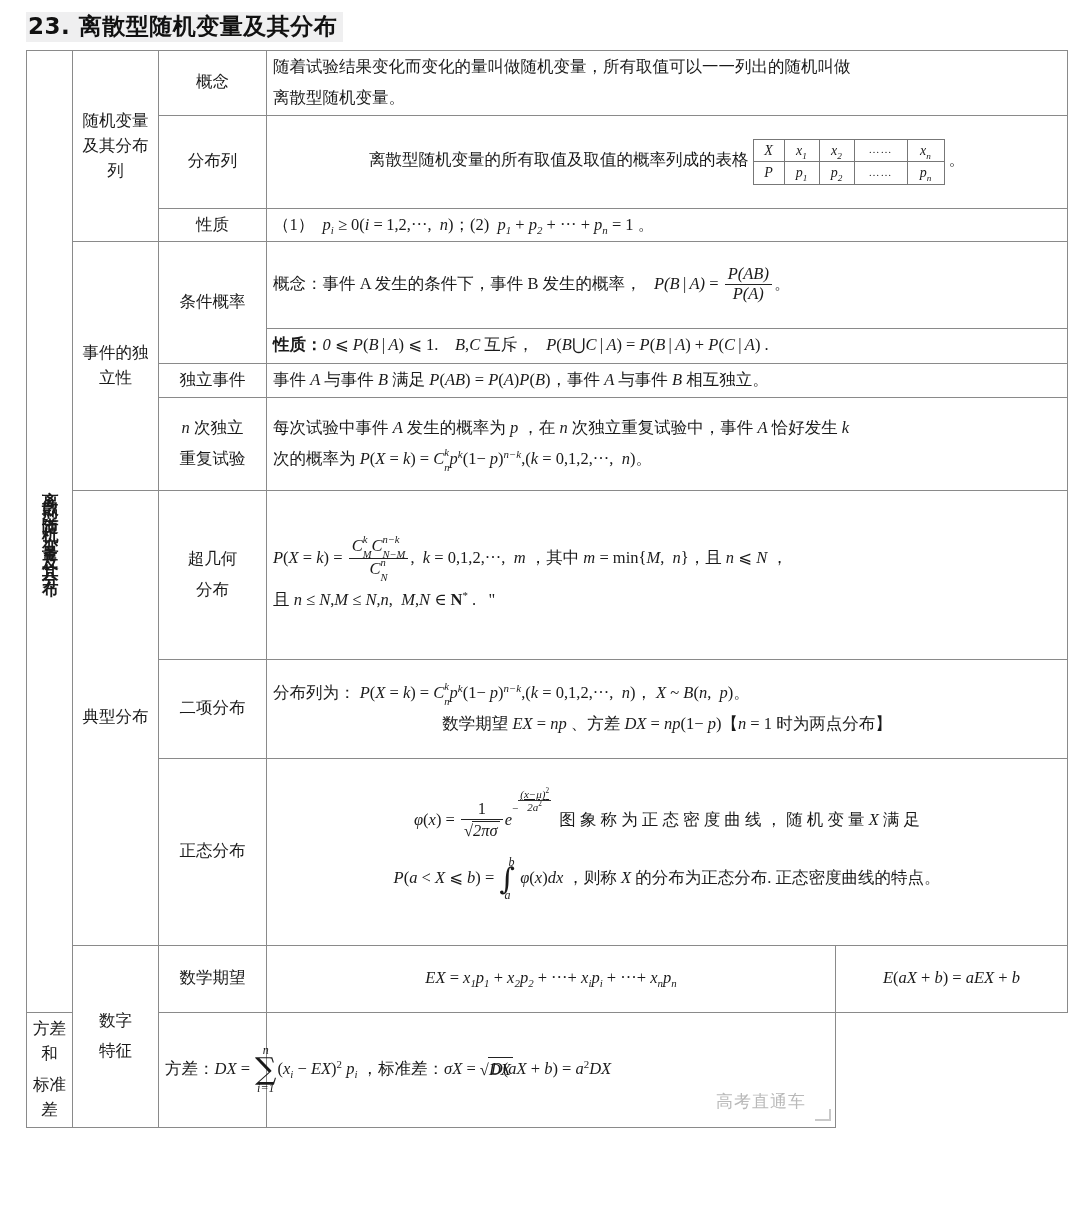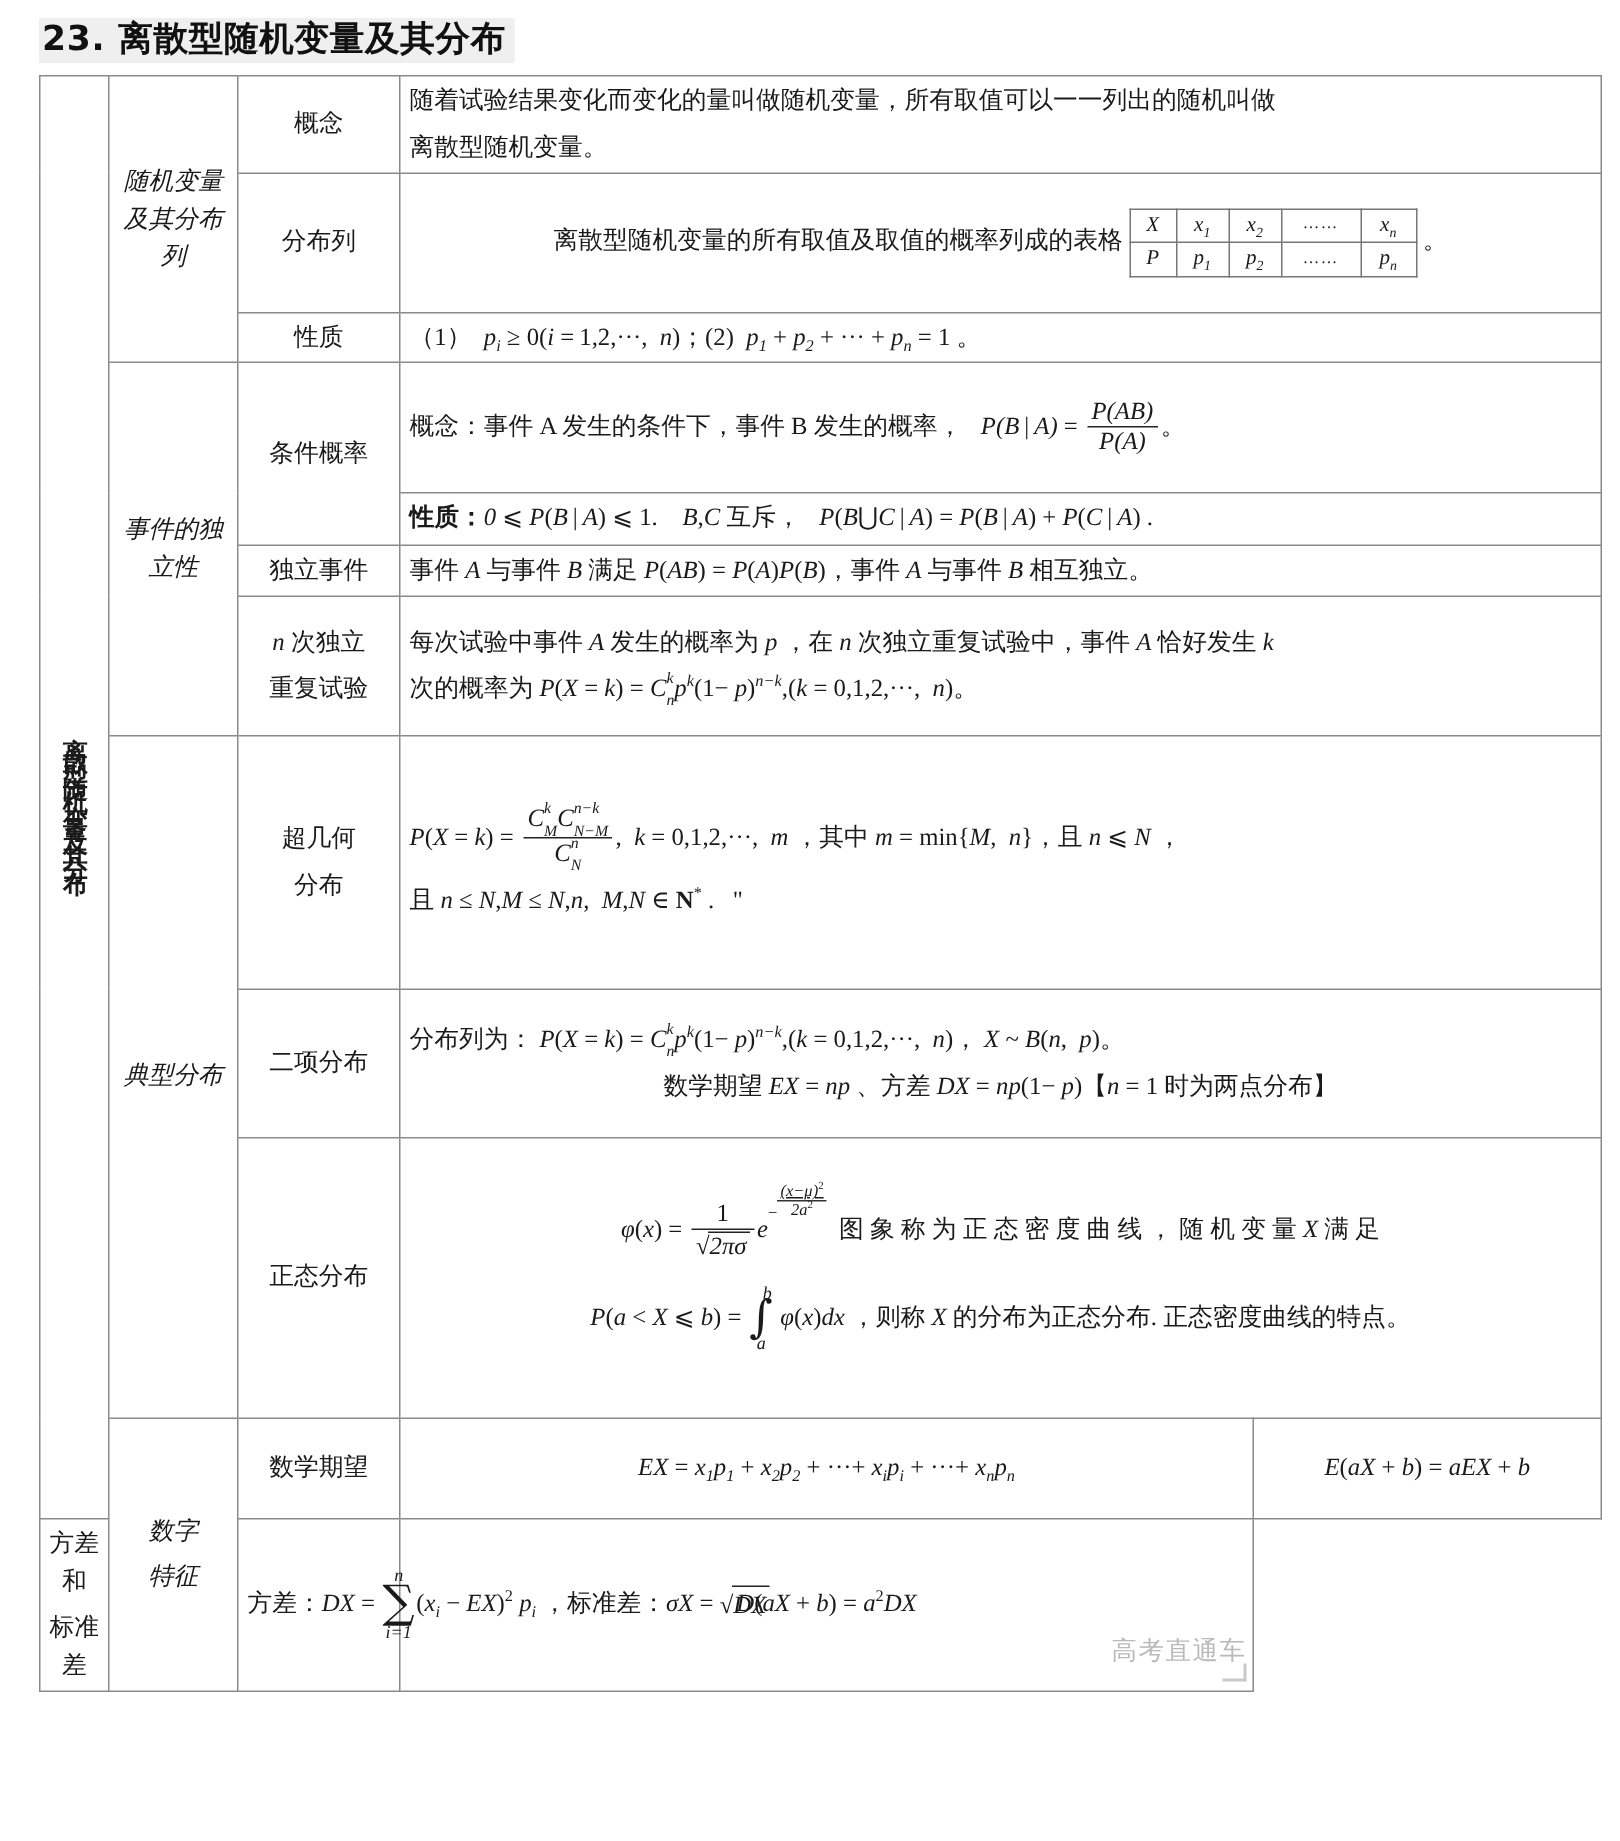--- a/index.html
+++ b/index.html
@@ -79,21 +79,20 @@
     margin: 0 auto;
     font-weight: bold;
   }
 
   td.grp {
     width: 86px;
     text-align: center;
     font-size: 17px;
     line-height: 1.55;
     padding: 4px 2px;
-    font-style: italic;
   }
   td.sub {
     width: 108px;
     text-align: center;
     font-size: 17px;
     line-height: 1.55;
     padding: 6px 2px;
   }
   td.body {
     text-align: left;
@@ -196,21 +195,21 @@
     line-height: 1.25;
   }
   table.mini td.c1 { width: 30px; }
   table.mini td.c2 { width: 34px; }
   table.mini td.c3 { width: 34px; }
   table.mini td.c4 { width: 52px; font-style: normal; letter-spacing: 1px; font-size: 11px; }
   table.mini td.c5 { width: 36px; }
 
   .watermark {
     position: absolute;
-    right: 4px;
+    right: 29px;
     bottom: 12px;
     font-family: "DejaVu Sans", "Liberation Sans", sans-serif;
     font-size: 17px;
     color: #b9b9b9;
     letter-spacing: 1px;
     user-select: none;
   }
   .wm-corner {
     position: absolute;
     right: 4px;

